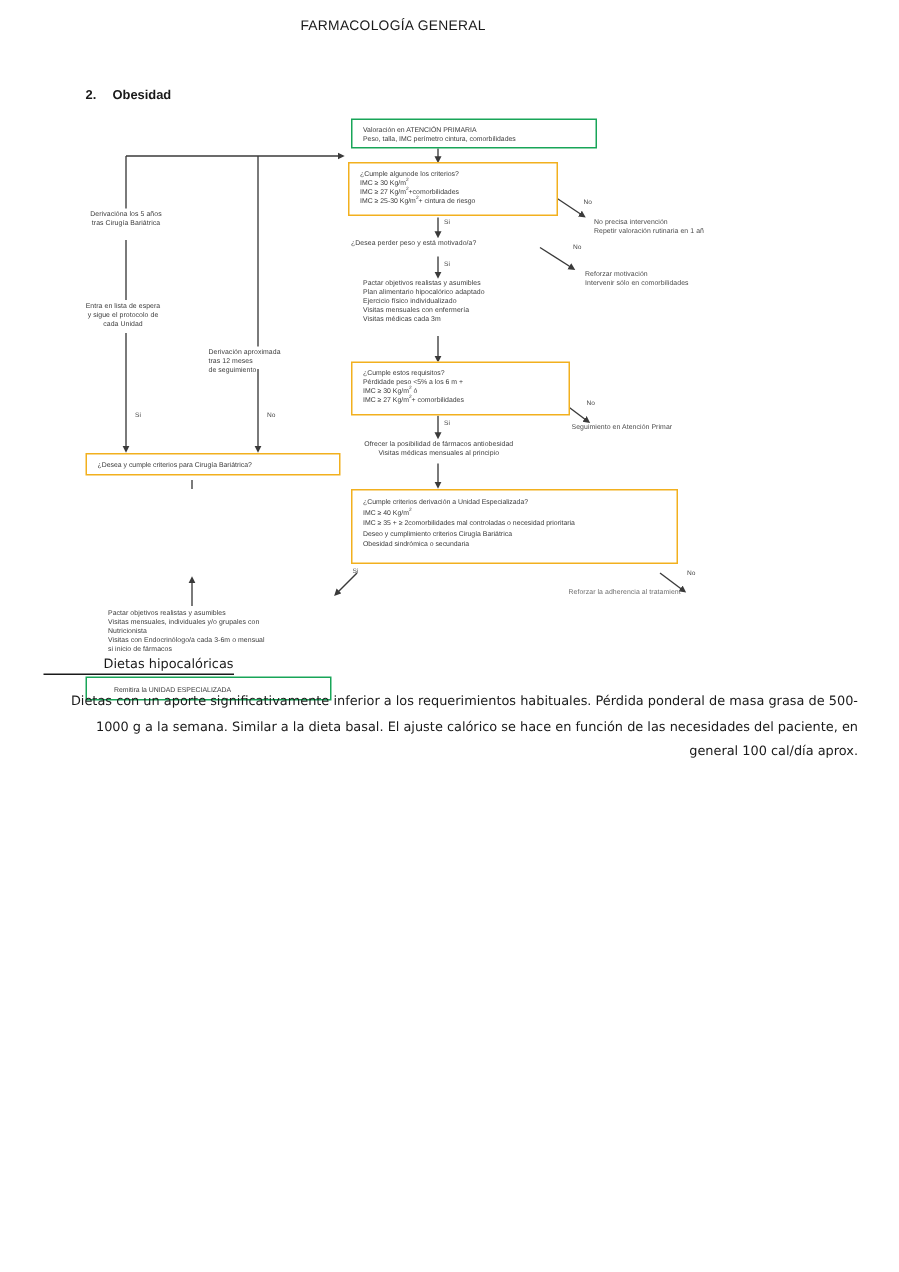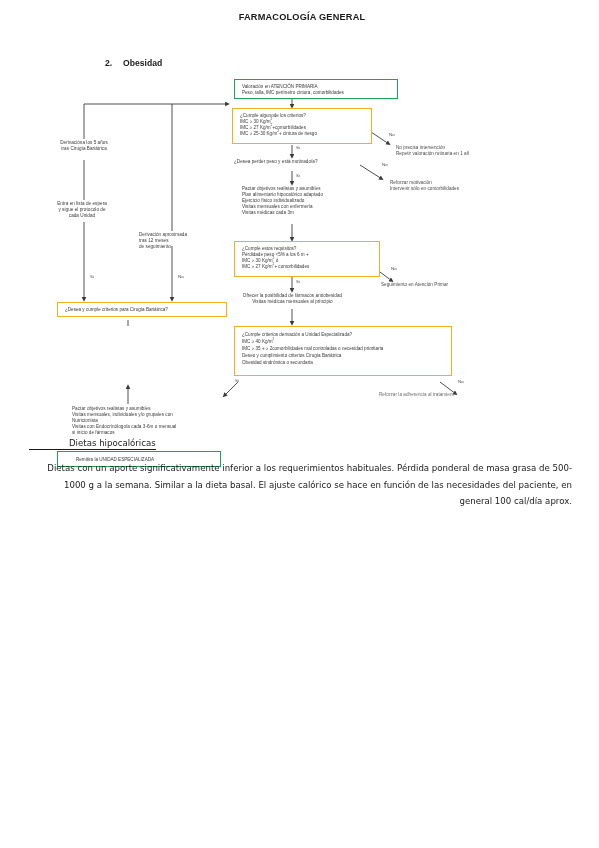--- a/index.html
+++ b/index.html
@@ -5,24 +5,24 @@
   html,body{margin:0;padding:0;background:#ffffff;}
   body{
     width:599px;height:848px;position:relative;overflow:hidden;
     font-family:"Liberation Sans", sans-serif;color:#231f20;
   }
   .page{position:absolute;inset:0;background:#fff;}
 
   
   .doc-title{
     position:absolute;top:12px;left:0;width:524px;text-align:center;
-    font-size:9.2px;font-weight:bold;letter-spacing:.2px;color:#1a1a1a;padding-left:40px;
+    font-size:9.2px;font-weight:normal;letter-spacing:.2px;color:#1a1a1a;
   }
   .section-heading{
-    position:absolute;top:58px;left:57px;font-size:8.6px;font-weight:bold;color:#1a1a1a;margin-left:48px;
+    position:absolute;top:58px;left:57px;font-size:8.6px;font-weight:bold;color:#1a1a1a;
   }
   .section-heading .num{display:inline-block;width:18px;}
 
   
   .flow{position:absolute;left:0;top:74px;width:599px;height:350px;}
   .flow svg{position:absolute;left:0;top:0;}
 
   .nd{position:absolute;font-size:4.6px;line-height:6.1px;color:#3a3a3a;
       white-space:pre-line;letter-spacing:.05px;}
   .nd.plain{color:#4a4a4a;}

